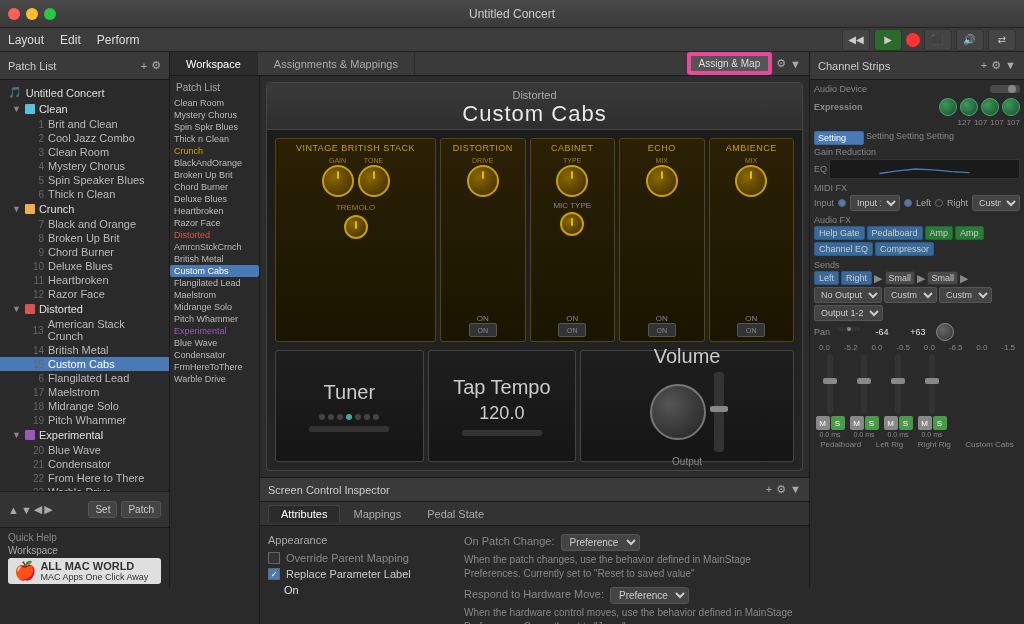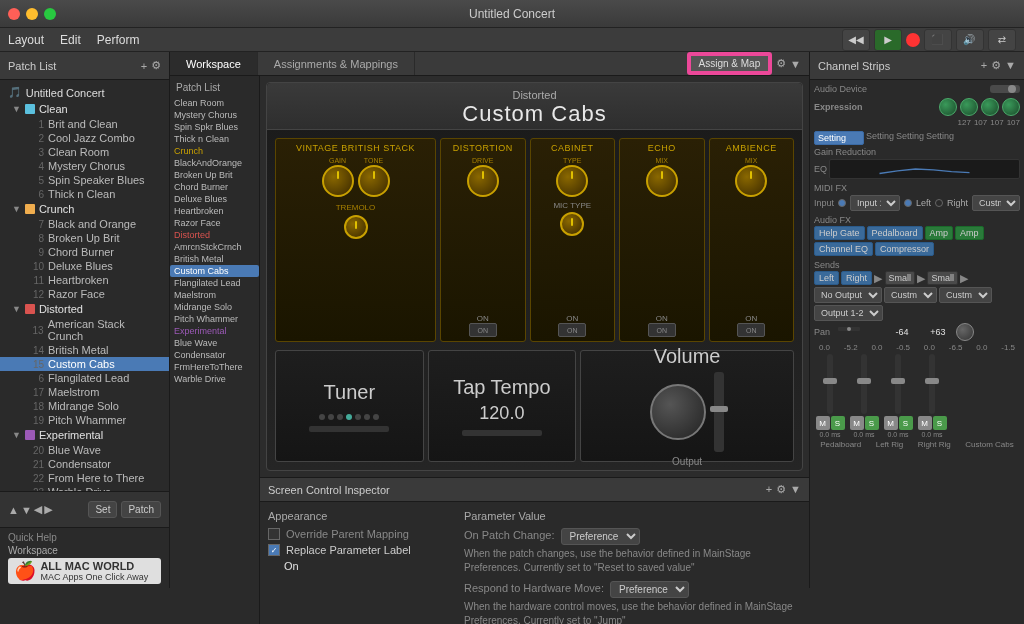--- a/index.html
+++ b/index.html
@@ -639,35 +639,39 @@
 
           <div class="sci-panel">
             <div class="sci-header">
               <span>Screen Control Inspector</span>
               <div class="sci-header-right">
                 <span style="color:#aaa;cursor:pointer;">+</span>
                 <span style="color:#aaa;cursor:pointer;">⚙</span>
                 <span style="color:#aaa;cursor:pointer;">▼</span>
               </div>
             </div>
+            <div class="sci-tabs">
+              <div class="sci-tab active">Attributes</div>
+              <div class="sci-tab">Mappings</div>
+              <div class="sci-tab">Pedal State</div>
+            </div>
             <div class="sci-content">
               <div class="sci-left">
                 <div class="sci-section-title">Appearance</div>
                 <div class="sci-row">
                   <div class="sci-checkbox"></div>
                   <span class="sci-override">Override Parent Mapping</span>
                 </div>
                 <div class="sci-row">
                   <div class="sci-checkbox checked"></div>
                   <span class="sci-label">Replace Parameter Label</span>
                 </div>
                 <div style="padding-left:16px;">On</div>
               </div>
               <div class="sci-right">
-                <div class="sci-param-title">Parameter Value</div>
                 <div class="sci-row" style="margin-bottom:2px;">
                   <span class="sci-row-label">On Patch Change:</span>
                   <div style="display:flex;align-items:center;gap:2px;">
                     <select class="sci-select">
                       <option>Preference</option>
                     </select>
                   </div>
                 </div>
                 <div class="sci-desc">When the patch changes, use the behavior defined in MainStage Preferences. Currently set to "Reset to saved value"</div>
                 <div class="sci-row" style="margin-bottom:2px;">
@@ -797,21 +801,21 @@
       </div>
 
       <div style="display:flex;gap:4px;align-items:center;margin-bottom:2px;">
         <span style="font-size:9px;color:#888;width:20px;">Pan</span>
         <div style="display:flex;gap:8px;">
           <div style="display:flex;flex-direction:column;align-items:center;gap:1px;">
             <div style="width:22px;height:4px;background:#333;border-radius:1px;position:relative;">
               <div style="position:absolute;width:4px;height:4px;background:#888;border-radius:50%;left:50%;transform:translateX(-50%)"></div>
             </div>
           </div>
-          <div style="font-size:9px;color:#e0e0e0;min-width:28px;text-align:center;margin-left:20px;">-64</div>
+          <div style="font-size:9px;color:#e0e0e0;min-width:28px;text-align:center;">-64</div>
           <div style="font-size:9px;color:#e0e0e0;min-width:28px;text-align:center;">+63</div>
         </div>
         <div class="cs-pan-knob"></div>
       </div>
 
       <div style="display:flex;gap:4px;justify-content:space-around;margin-bottom:2px;">
         <span style="font-size:8px;color:#888;">0.0</span>
         <span style="font-size:8px;color:#888;">-5.2</span>
         <span style="font-size:8px;color:#888;">0.0</span>
         <span style="font-size:8px;color:#888;">-0.5</span>

